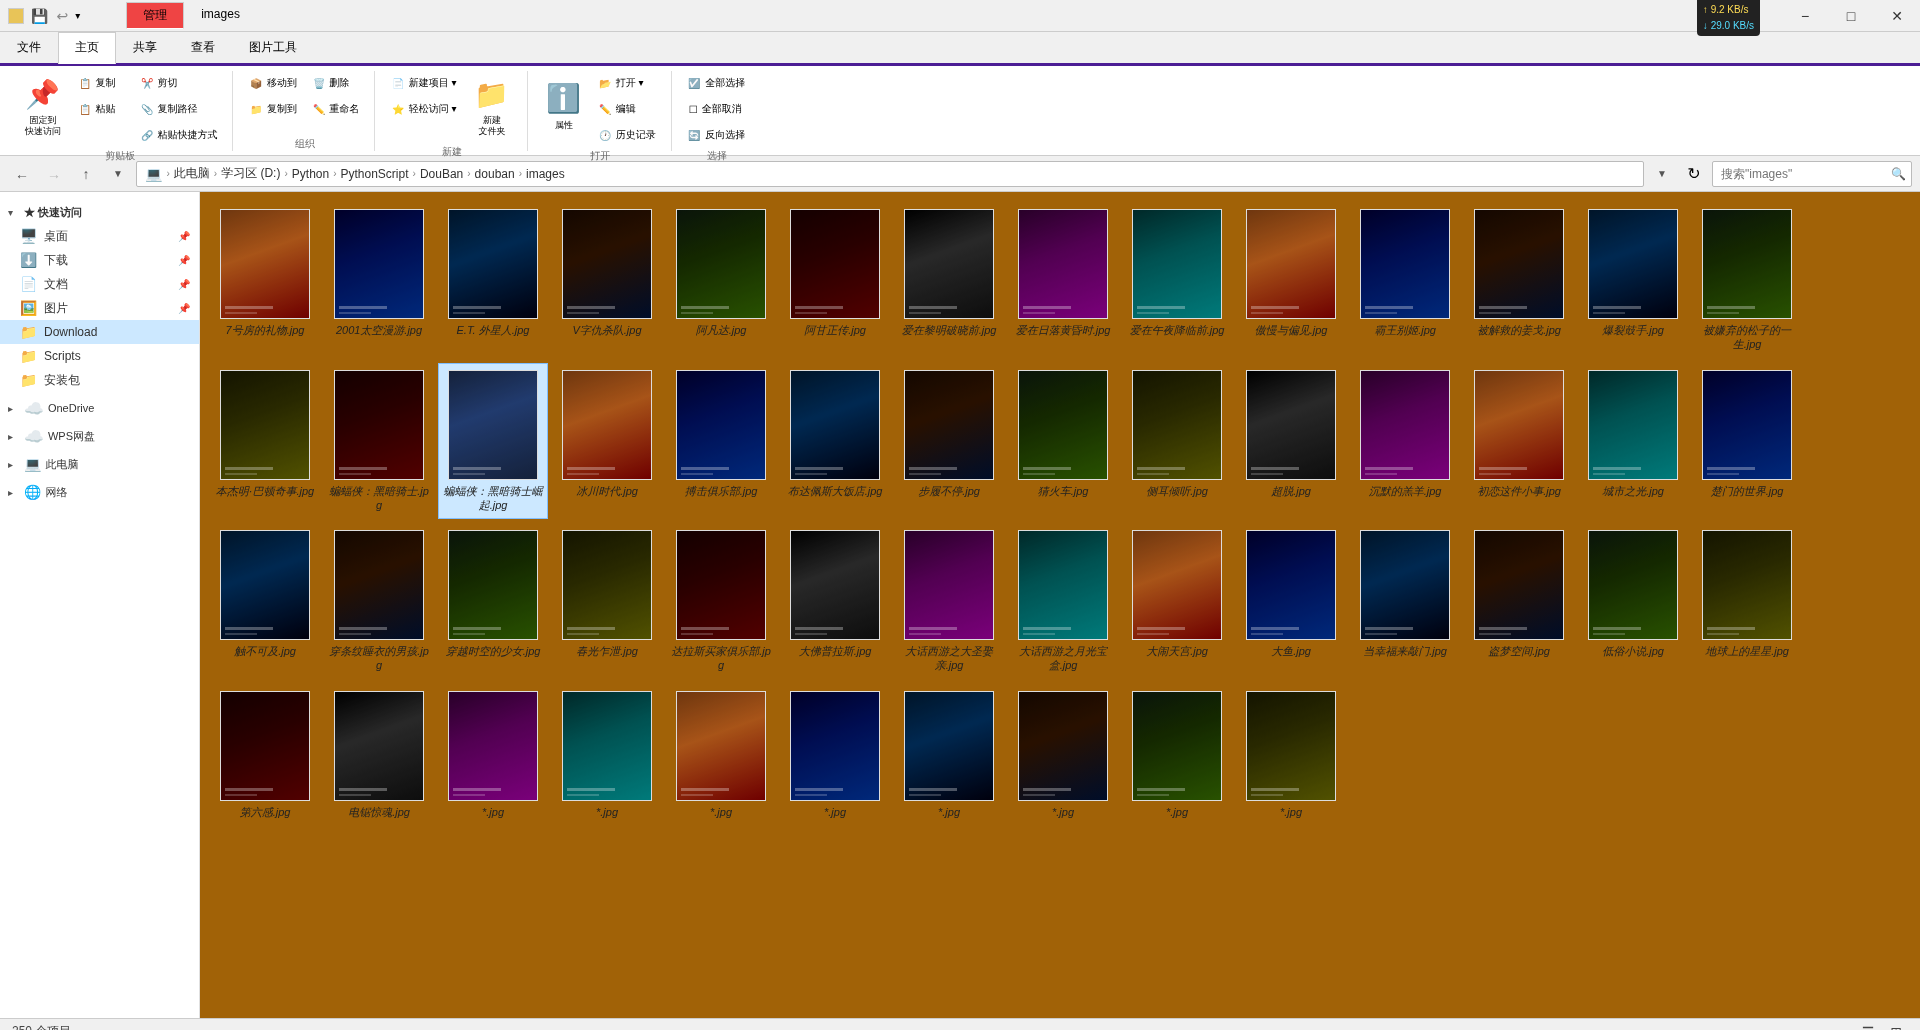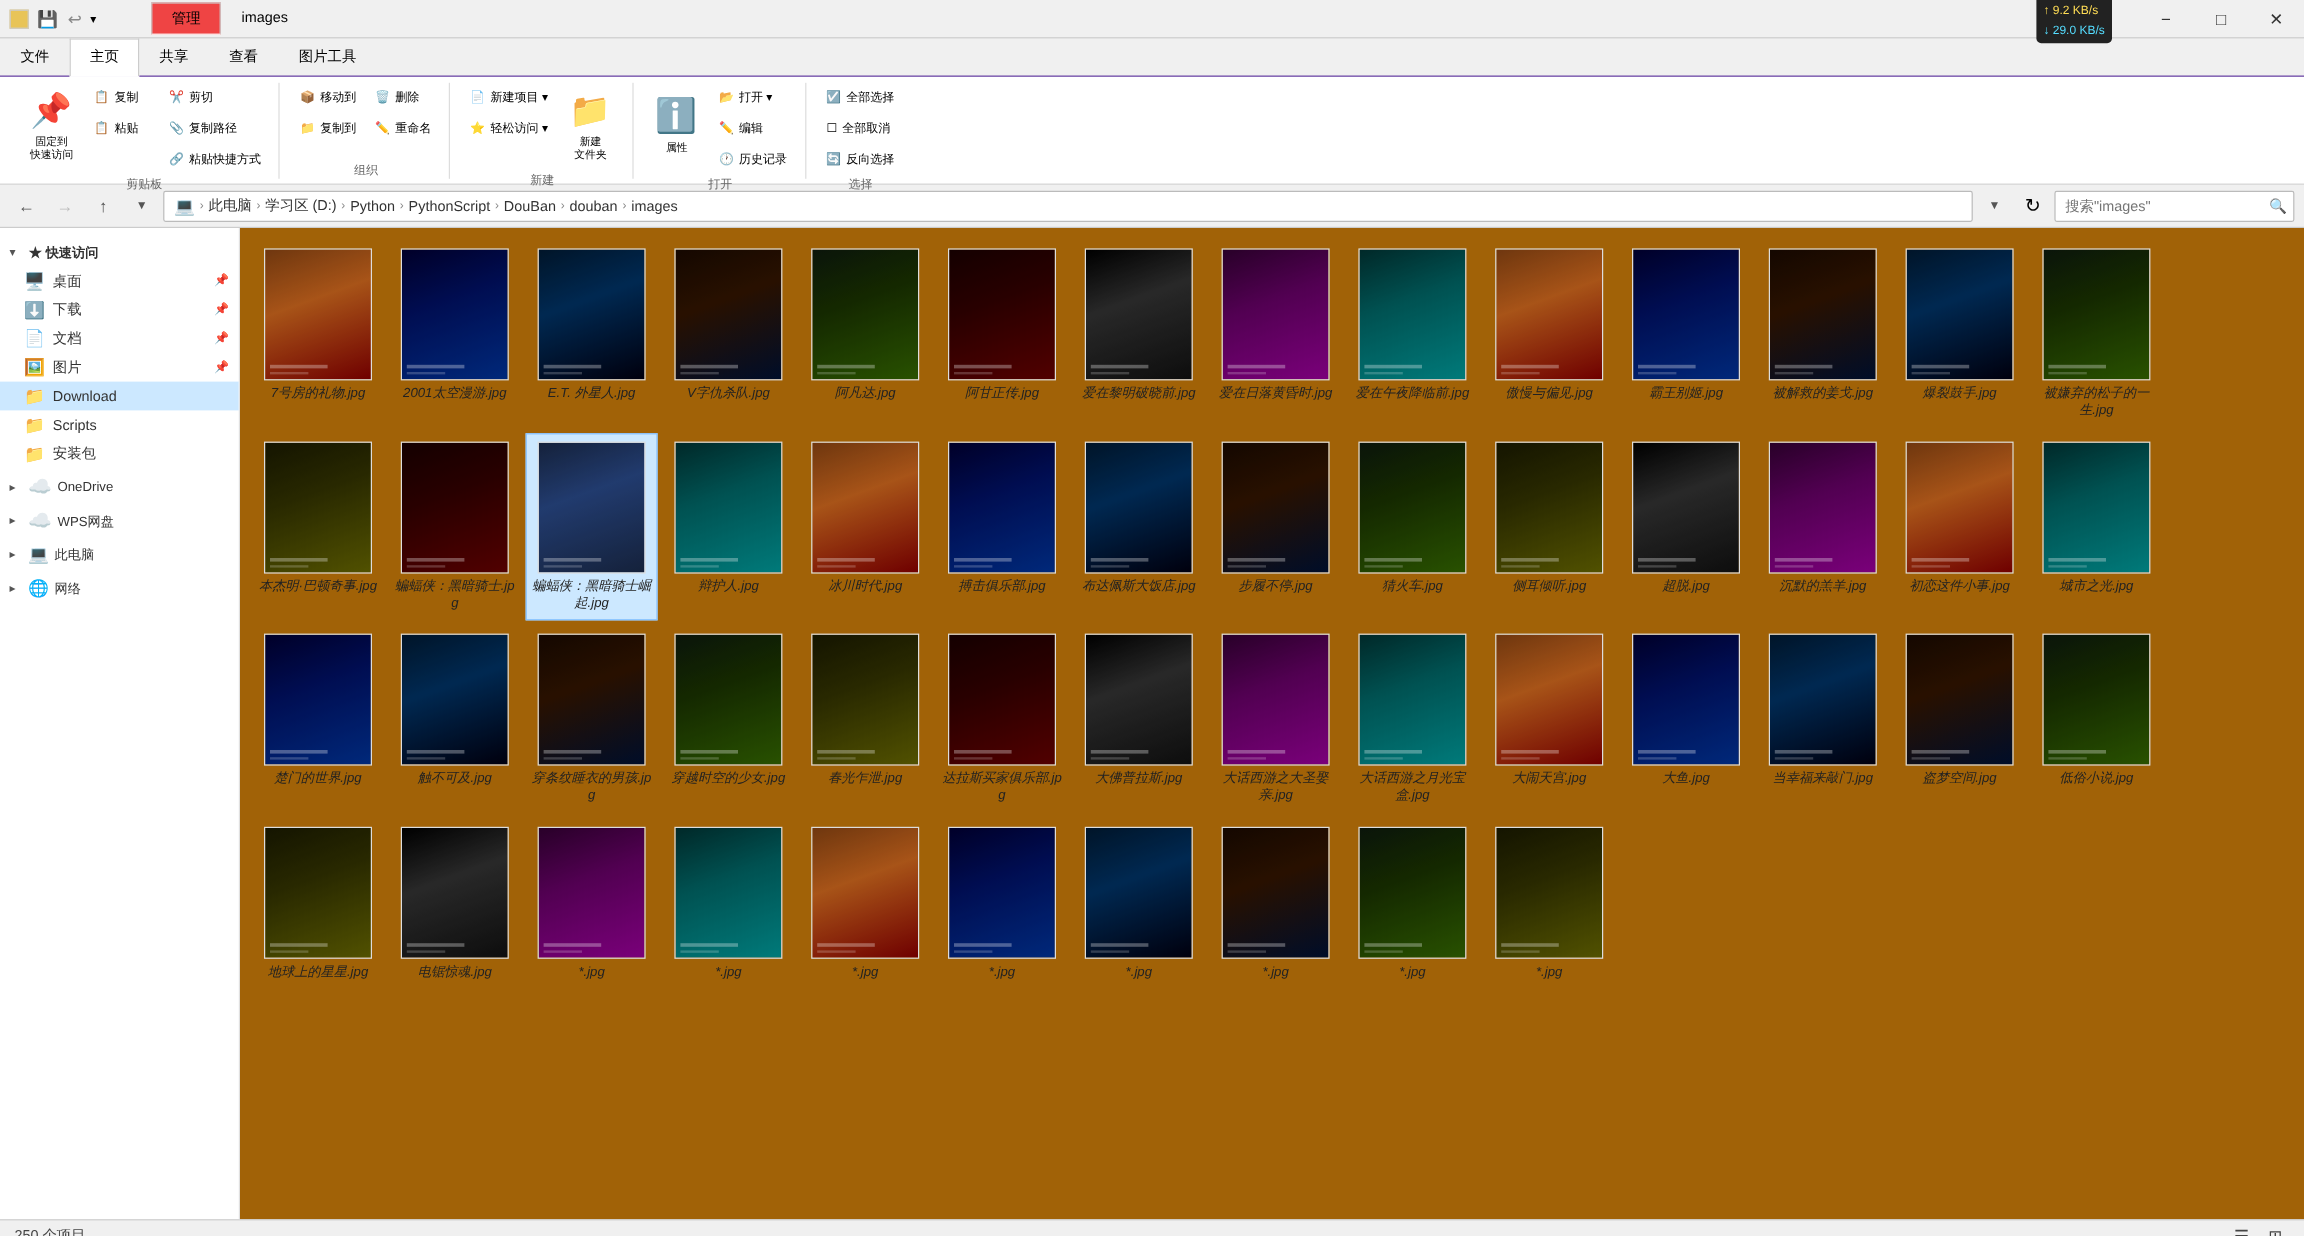--- a/index.html
+++ b/index.html
@@ -50,21 +50,21 @@
       display: flex;
       align-items: center;
       justify-content: center;
       cursor: pointer;
       font-size: 14px;
       color: #333;
     }
     .ribbon-tabs {
       display: flex;
       background: #f0f0f0;
-      border-bottom: 1px solid #4c1d95;
+      border-bottom: 3px solid #4c1d95;
     }
     .ribbon-tab {
       padding: 6px 16px;
       font-size: 12px;
       cursor: pointer;
       border: 1px solid transparent;
     }
     .ribbon-tab.active {
       background: #fff;
       border: 1px solid #ccc;
@@ -747,252 +747,252 @@
       <div class="file-item selected">
         <div class="file-thumb" style="background: linear-gradient(160deg, rgb(26, 42, 74) 0%, rgb(42, 74, 138) 40%, rgb(26, 42, 74) 100%);">
           <div style="width:100%;height:100%;display:flex;flex-direction:column;justify-content:flex-end;padding:4px;background:rgba(0,0,0,0.2);">
       <div style="width:60%;height:3px;background:rgba(255,255,255,0.3);margin-bottom:3px;"></div>
       <div style="width:40%;height:2px;background:rgba(255,255,255,0.2);"></div>
     </div>
         </div>
         <div class="file-name">蝙蝠侠：黑暗骑士崛起.jpg</div>
       </div>
       <div class="file-item">
+        <div class="file-thumb" style="background: linear-gradient(160deg, rgb(139, 69, 19) 0%, rgb(210, 105, 30) 40%, rgb(139, 0, 0) 100%);">
+          <div style="width:100%;height:100%;display:flex;flex-direction:column;justify-content:flex-end;padding:4px;background:rgba(0,0,0,0.2);">
+      <div style="width:60%;height:3px;background:rgba(255,255,255,0.3);margin-bottom:3px;"></div>
+      <div style="width:40%;height:2px;background:rgba(255,255,255,0.2);"></div>
+    </div>
+        </div>
+        <div class="file-name">冰川时代.jpg</div>
+      </div>
+      <div class="file-item">
+        <div class="file-thumb" style="background: linear-gradient(160deg, rgb(0, 0, 51) 0%, rgb(0, 17, 102) 40%, rgb(0, 51, 153) 100%);">
+          <div style="width:100%;height:100%;display:flex;flex-direction:column;justify-content:flex-end;padding:4px;background:rgba(0,0,0,0.2);">
+      <div style="width:60%;height:3px;background:rgba(255,255,255,0.3);margin-bottom:3px;"></div>
+      <div style="width:40%;height:2px;background:rgba(255,255,255,0.2);"></div>
+    </div>
+        </div>
+        <div class="file-name">搏击俱乐部.jpg</div>
+      </div>
+      <div class="file-item">
+        <div class="file-thumb" style="background: linear-gradient(160deg, rgb(0, 26, 51) 0%, rgb(0, 51, 102) 40%, rgb(0, 0, 17) 100%);">
+          <div style="width:100%;height:100%;display:flex;flex-direction:column;justify-content:flex-end;padding:4px;background:rgba(0,0,0,0.2);">
+      <div style="width:60%;height:3px;background:rgba(255,255,255,0.3);margin-bottom:3px;"></div>
+      <div style="width:40%;height:2px;background:rgba(255,255,255,0.2);"></div>
+    </div>
+        </div>
+        <div class="file-name">布达佩斯大饭店.jpg</div>
+      </div>
+      <div class="file-item">
+        <div class="file-thumb" style="background: linear-gradient(160deg, rgb(26, 10, 0) 0%, rgb(51, 21, 0) 40%, rgb(0, 17, 51) 100%);">
+          <div style="width:100%;height:100%;display:flex;flex-direction:column;justify-content:flex-end;padding:4px;background:rgba(0,0,0,0.2);">
+      <div style="width:60%;height:3px;background:rgba(255,255,255,0.3);margin-bottom:3px;"></div>
+      <div style="width:40%;height:2px;background:rgba(255,255,255,0.2);"></div>
+    </div>
+        </div>
+        <div class="file-name">步履不停.jpg</div>
+      </div>
+      <div class="file-item">
+        <div class="file-thumb" style="background: linear-gradient(160deg, rgb(13, 26, 13) 0%, rgb(26, 51, 0) 40%, rgb(51, 102, 0) 100%);">
+          <div style="width:100%;height:100%;display:flex;flex-direction:column;justify-content:flex-end;padding:4px;background:rgba(0,0,0,0.2);">
+      <div style="width:60%;height:3px;background:rgba(255,255,255,0.3);margin-bottom:3px;"></div>
+      <div style="width:40%;height:2px;background:rgba(255,255,255,0.2);"></div>
+    </div>
+        </div>
+        <div class="file-name">猜火车.jpg</div>
+      </div>
+      <div class="file-item">
+        <div class="file-thumb" style="background: linear-gradient(160deg, rgb(26, 26, 0) 0%, rgb(51, 51, 0) 40%, rgb(102, 102, 0) 100%);">
+          <div style="width:100%;height:100%;display:flex;flex-direction:column;justify-content:flex-end;padding:4px;background:rgba(0,0,0,0.2);">
+      <div style="width:60%;height:3px;background:rgba(255,255,255,0.3);margin-bottom:3px;"></div>
+      <div style="width:40%;height:2px;background:rgba(255,255,255,0.2);"></div>
+    </div>
+        </div>
+        <div class="file-name">侧耳倾听.jpg</div>
+      </div>
+      <div class="file-item">
+        <div class="file-thumb" style="background: linear-gradient(160deg, rgb(0, 0, 0) 0%, rgb(51, 51, 51) 40%, rgb(17, 17, 17) 100%);">
+          <div style="width:100%;height:100%;display:flex;flex-direction:column;justify-content:flex-end;padding:4px;background:rgba(0,0,0,0.2);">
+      <div style="width:60%;height:3px;background:rgba(255,255,255,0.3);margin-bottom:3px;"></div>
+      <div style="width:40%;height:2px;background:rgba(255,255,255,0.2);"></div>
+    </div>
+        </div>
+        <div class="file-name">超脱.jpg</div>
+      </div>
+      <div class="file-item">
+        <div class="file-thumb" style="background: linear-gradient(160deg, rgb(51, 0, 51) 0%, rgb(102, 0, 102) 40%, rgb(153, 0, 153) 100%);">
+          <div style="width:100%;height:100%;display:flex;flex-direction:column;justify-content:flex-end;padding:4px;background:rgba(0,0,0,0.2);">
+      <div style="width:60%;height:3px;background:rgba(255,255,255,0.3);margin-bottom:3px;"></div>
+      <div style="width:40%;height:2px;background:rgba(255,255,255,0.2);"></div>
+    </div>
+        </div>
+        <div class="file-name">沉默的羔羊.jpg</div>
+      </div>
+      <div class="file-item">
+        <div class="file-thumb" style="background: linear-gradient(160deg, rgb(139, 69, 19) 0%, rgb(210, 105, 30) 40%, rgb(139, 0, 0) 100%);">
+          <div style="width:100%;height:100%;display:flex;flex-direction:column;justify-content:flex-end;padding:4px;background:rgba(0,0,0,0.2);">
+      <div style="width:60%;height:3px;background:rgba(255,255,255,0.3);margin-bottom:3px;"></div>
+      <div style="width:40%;height:2px;background:rgba(255,255,255,0.2);"></div>
+    </div>
+        </div>
+        <div class="file-name">初恋这件小事.jpg</div>
+      </div>
+      <div class="file-item">
         <div class="file-thumb" style="background: linear-gradient(160deg, rgb(0, 51, 51) 0%, rgb(0, 102, 102) 40%, rgb(0, 153, 153) 100%);">
           <div style="width:100%;height:100%;display:flex;flex-direction:column;justify-content:flex-end;padding:4px;background:rgba(0,0,0,0.2);">
       <div style="width:60%;height:3px;background:rgba(255,255,255,0.3);margin-bottom:3px;"></div>
       <div style="width:40%;height:2px;background:rgba(255,255,255,0.2);"></div>
     </div>
         </div>
-        <div class="file-name">辩护人.jpg</div>
+        <div class="file-name">城市之光.jpg</div>
+      </div>
+      <div class="file-item">
+        <div class="file-thumb" style="background: linear-gradient(160deg, rgb(0, 0, 51) 0%, rgb(0, 17, 102) 40%, rgb(0, 51, 153) 100%);">
+          <div style="width:100%;height:100%;display:flex;flex-direction:column;justify-content:flex-end;padding:4px;background:rgba(0,0,0,0.2);">
+      <div style="width:60%;height:3px;background:rgba(255,255,255,0.3);margin-bottom:3px;"></div>
+      <div style="width:40%;height:2px;background:rgba(255,255,255,0.2);"></div>
+    </div>
+        </div>
+        <div class="file-name">楚门的世界.jpg</div>
+      </div>
+      <div class="file-item">
+        <div class="file-thumb" style="background: linear-gradient(160deg, rgb(0, 26, 51) 0%, rgb(0, 51, 102) 40%, rgb(0, 0, 17) 100%);">
+          <div style="width:100%;height:100%;display:flex;flex-direction:column;justify-content:flex-end;padding:4px;background:rgba(0,0,0,0.2);">
+      <div style="width:60%;height:3px;background:rgba(255,255,255,0.3);margin-bottom:3px;"></div>
+      <div style="width:40%;height:2px;background:rgba(255,255,255,0.2);"></div>
+    </div>
+        </div>
+        <div class="file-name">触不可及.jpg</div>
+      </div>
+      <div class="file-item">
+        <div class="file-thumb" style="background: linear-gradient(160deg, rgb(26, 10, 0) 0%, rgb(51, 21, 0) 40%, rgb(0, 17, 51) 100%);">
+          <div style="width:100%;height:100%;display:flex;flex-direction:column;justify-content:flex-end;padding:4px;background:rgba(0,0,0,0.2);">
+      <div style="width:60%;height:3px;background:rgba(255,255,255,0.3);margin-bottom:3px;"></div>
+      <div style="width:40%;height:2px;background:rgba(255,255,255,0.2);"></div>
+    </div>
+        </div>
+        <div class="file-name">穿条纹睡衣的男孩.jpg</div>
+      </div>
+      <div class="file-item">
+        <div class="file-thumb" style="background: linear-gradient(160deg, rgb(13, 26, 13) 0%, rgb(26, 51, 0) 40%, rgb(51, 102, 0) 100%);">
+          <div style="width:100%;height:100%;display:flex;flex-direction:column;justify-content:flex-end;padding:4px;background:rgba(0,0,0,0.2);">
+      <div style="width:60%;height:3px;background:rgba(255,255,255,0.3);margin-bottom:3px;"></div>
+      <div style="width:40%;height:2px;background:rgba(255,255,255,0.2);"></div>
+    </div>
+        </div>
+        <div class="file-name">穿越时空的少女.jpg</div>
+      </div>
+      <div class="file-item">
+        <div class="file-thumb" style="background: linear-gradient(160deg, rgb(26, 26, 0) 0%, rgb(51, 51, 0) 40%, rgb(102, 102, 0) 100%);">
+          <div style="width:100%;height:100%;display:flex;flex-direction:column;justify-content:flex-end;padding:4px;background:rgba(0,0,0,0.2);">
+      <div style="width:60%;height:3px;background:rgba(255,255,255,0.3);margin-bottom:3px;"></div>
+      <div style="width:40%;height:2px;background:rgba(255,255,255,0.2);"></div>
+    </div>
+        </div>
+        <div class="file-name">春光乍泄.jpg</div>
+      </div>
+      <div class="file-item">
+        <div class="file-thumb" style="background: linear-gradient(160deg, rgb(26, 0, 0) 0%, rgb(51, 0, 0) 40%, rgb(102, 0, 0) 100%);">
+          <div style="width:100%;height:100%;display:flex;flex-direction:column;justify-content:flex-end;padding:4px;background:rgba(0,0,0,0.2);">
+      <div style="width:60%;height:3px;background:rgba(255,255,255,0.3);margin-bottom:3px;"></div>
+      <div style="width:40%;height:2px;background:rgba(255,255,255,0.2);"></div>
+    </div>
+        </div>
+        <div class="file-name">达拉斯买家俱乐部.jpg</div>
+      </div>
+      <div class="file-item">
+        <div class="file-thumb" style="background: linear-gradient(160deg, rgb(0, 0, 0) 0%, rgb(51, 51, 51) 40%, rgb(17, 17, 17) 100%);">
+          <div style="width:100%;height:100%;display:flex;flex-direction:column;justify-content:flex-end;padding:4px;background:rgba(0,0,0,0.2);">
+      <div style="width:60%;height:3px;background:rgba(255,255,255,0.3);margin-bottom:3px;"></div>
+      <div style="width:40%;height:2px;background:rgba(255,255,255,0.2);"></div>
+    </div>
+        </div>
+        <div class="file-name">大佛普拉斯.jpg</div>
+      </div>
+      <div class="file-item">
+        <div class="file-thumb" style="background: linear-gradient(160deg, rgb(51, 0, 51) 0%, rgb(102, 0, 102) 40%, rgb(153, 0, 153) 100%);">
+          <div style="width:100%;height:100%;display:flex;flex-direction:column;justify-content:flex-end;padding:4px;background:rgba(0,0,0,0.2);">
+      <div style="width:60%;height:3px;background:rgba(255,255,255,0.3);margin-bottom:3px;"></div>
+      <div style="width:40%;height:2px;background:rgba(255,255,255,0.2);"></div>
+    </div>
+        </div>
+        <div class="file-name">大话西游之大圣娶亲.jpg</div>
+      </div>
+      <div class="file-item">
+        <div class="file-thumb" style="background: linear-gradient(160deg, rgb(0, 51, 51) 0%, rgb(0, 102, 102) 40%, rgb(0, 153, 153) 100%);">
+          <div style="width:100%;height:100%;display:flex;flex-direction:column;justify-content:flex-end;padding:4px;background:rgba(0,0,0,0.2);">
+      <div style="width:60%;height:3px;background:rgba(255,255,255,0.3);margin-bottom:3px;"></div>
+      <div style="width:40%;height:2px;background:rgba(255,255,255,0.2);"></div>
+    </div>
+        </div>
+        <div class="file-name">大话西游之月光宝盒.jpg</div>
       </div>
       <div class="file-item">
         <div class="file-thumb" style="background: linear-gradient(160deg, rgb(139, 69, 19) 0%, rgb(210, 105, 30) 40%, rgb(139, 0, 0) 100%);">
           <div style="width:100%;height:100%;display:flex;flex-direction:column;justify-content:flex-end;padding:4px;background:rgba(0,0,0,0.2);">
       <div style="width:60%;height:3px;background:rgba(255,255,255,0.3);margin-bottom:3px;"></div>
       <div style="width:40%;height:2px;background:rgba(255,255,255,0.2);"></div>
     </div>
         </div>
-        <div class="file-name">冰川时代.jpg</div>
+        <div class="file-name">大闹天宫.jpg</div>
       </div>
       <div class="file-item">
         <div class="file-thumb" style="background: linear-gradient(160deg, rgb(0, 0, 51) 0%, rgb(0, 17, 102) 40%, rgb(0, 51, 153) 100%);">
           <div style="width:100%;height:100%;display:flex;flex-direction:column;justify-content:flex-end;padding:4px;background:rgba(0,0,0,0.2);">
       <div style="width:60%;height:3px;background:rgba(255,255,255,0.3);margin-bottom:3px;"></div>
       <div style="width:40%;height:2px;background:rgba(255,255,255,0.2);"></div>
     </div>
         </div>
-        <div class="file-name">搏击俱乐部.jpg</div>
+        <div class="file-name">大鱼.jpg</div>
       </div>
       <div class="file-item">
         <div class="file-thumb" style="background: linear-gradient(160deg, rgb(0, 26, 51) 0%, rgb(0, 51, 102) 40%, rgb(0, 0, 17) 100%);">
           <div style="width:100%;height:100%;display:flex;flex-direction:column;justify-content:flex-end;padding:4px;background:rgba(0,0,0,0.2);">
       <div style="width:60%;height:3px;background:rgba(255,255,255,0.3);margin-bottom:3px;"></div>
       <div style="width:40%;height:2px;background:rgba(255,255,255,0.2);"></div>
     </div>
         </div>
-        <div class="file-name">布达佩斯大饭店.jpg</div>
+        <div class="file-name">当幸福来敲门.jpg</div>
       </div>
       <div class="file-item">
         <div class="file-thumb" style="background: linear-gradient(160deg, rgb(26, 10, 0) 0%, rgb(51, 21, 0) 40%, rgb(0, 17, 51) 100%);">
           <div style="width:100%;height:100%;display:flex;flex-direction:column;justify-content:flex-end;padding:4px;background:rgba(0,0,0,0.2);">
       <div style="width:60%;height:3px;background:rgba(255,255,255,0.3);margin-bottom:3px;"></div>
       <div style="width:40%;height:2px;background:rgba(255,255,255,0.2);"></div>
     </div>
         </div>
-        <div class="file-name">步履不停.jpg</div>
+        <div class="file-name">盗梦空间.jpg</div>
       </div>
       <div class="file-item">
         <div class="file-thumb" style="background: linear-gradient(160deg, rgb(13, 26, 13) 0%, rgb(26, 51, 0) 40%, rgb(51, 102, 0) 100%);">
           <div style="width:100%;height:100%;display:flex;flex-direction:column;justify-content:flex-end;padding:4px;background:rgba(0,0,0,0.2);">
       <div style="width:60%;height:3px;background:rgba(255,255,255,0.3);margin-bottom:3px;"></div>
       <div style="width:40%;height:2px;background:rgba(255,255,255,0.2);"></div>
     </div>
         </div>
-        <div class="file-name">猜火车.jpg</div>
+        <div class="file-name">低俗小说.jpg</div>
       </div>
       <div class="file-item">
         <div class="file-thumb" style="background: linear-gradient(160deg, rgb(26, 26, 0) 0%, rgb(51, 51, 0) 40%, rgb(102, 102, 0) 100%);">
           <div style="width:100%;height:100%;display:flex;flex-direction:column;justify-content:flex-end;padding:4px;background:rgba(0,0,0,0.2);">
       <div style="width:60%;height:3px;background:rgba(255,255,255,0.3);margin-bottom:3px;"></div>
       <div style="width:40%;height:2px;background:rgba(255,255,255,0.2);"></div>
     </div>
         </div>
-        <div class="file-name">侧耳倾听.jpg</div>
-      </div>
-      <div class="file-item">
-        <div class="file-thumb" style="background: linear-gradient(160deg, rgb(0, 0, 0) 0%, rgb(51, 51, 51) 40%, rgb(17, 17, 17) 100%);">
-          <div style="width:100%;height:100%;display:flex;flex-direction:column;justify-content:flex-end;padding:4px;background:rgba(0,0,0,0.2);">
-      <div style="width:60%;height:3px;background:rgba(255,255,255,0.3);margin-bottom:3px;"></div>
-      <div style="width:40%;height:2px;background:rgba(255,255,255,0.2);"></div>
-    </div>
-        </div>
-        <div class="file-name">超脱.jpg</div>
-      </div>
-      <div class="file-item">
-        <div class="file-thumb" style="background: linear-gradient(160deg, rgb(51, 0, 51) 0%, rgb(102, 0, 102) 40%, rgb(153, 0, 153) 100%);">
-          <div style="width:100%;height:100%;display:flex;flex-direction:column;justify-content:flex-end;padding:4px;background:rgba(0,0,0,0.2);">
-      <div style="width:60%;height:3px;background:rgba(255,255,255,0.3);margin-bottom:3px;"></div>
-      <div style="width:40%;height:2px;background:rgba(255,255,255,0.2);"></div>
-    </div>
-        </div>
-        <div class="file-name">沉默的羔羊.jpg</div>
-      </div>
-      <div class="file-item">
-        <div class="file-thumb" style="background: linear-gradient(160deg, rgb(139, 69, 19) 0%, rgb(210, 105, 30) 40%, rgb(139, 0, 0) 100%);">
-          <div style="width:100%;height:100%;display:flex;flex-direction:column;justify-content:flex-end;padding:4px;background:rgba(0,0,0,0.2);">
-      <div style="width:60%;height:3px;background:rgba(255,255,255,0.3);margin-bottom:3px;"></div>
-      <div style="width:40%;height:2px;background:rgba(255,255,255,0.2);"></div>
-    </div>
-        </div>
-        <div class="file-name">初恋这件小事.jpg</div>
-      </div>
-      <div class="file-item">
-        <div class="file-thumb" style="background: linear-gradient(160deg, rgb(0, 51, 51) 0%, rgb(0, 102, 102) 40%, rgb(0, 153, 153) 100%);">
-          <div style="width:100%;height:100%;display:flex;flex-direction:column;justify-content:flex-end;padding:4px;background:rgba(0,0,0,0.2);">
-      <div style="width:60%;height:3px;background:rgba(255,255,255,0.3);margin-bottom:3px;"></div>
-      <div style="width:40%;height:2px;background:rgba(255,255,255,0.2);"></div>
-    </div>
-        </div>
-        <div class="file-name">城市之光.jpg</div>
-      </div>
-      <div class="file-item">
-        <div class="file-thumb" style="background: linear-gradient(160deg, rgb(0, 0, 51) 0%, rgb(0, 17, 102) 40%, rgb(0, 51, 153) 100%);">
-          <div style="width:100%;height:100%;display:flex;flex-direction:column;justify-content:flex-end;padding:4px;background:rgba(0,0,0,0.2);">
-      <div style="width:60%;height:3px;background:rgba(255,255,255,0.3);margin-bottom:3px;"></div>
-      <div style="width:40%;height:2px;background:rgba(255,255,255,0.2);"></div>
-    </div>
-        </div>
-        <div class="file-name">楚门的世界.jpg</div>
-      </div>
-      <div class="file-item">
-        <div class="file-thumb" style="background: linear-gradient(160deg, rgb(0, 26, 51) 0%, rgb(0, 51, 102) 40%, rgb(0, 0, 17) 100%);">
-          <div style="width:100%;height:100%;display:flex;flex-direction:column;justify-content:flex-end;padding:4px;background:rgba(0,0,0,0.2);">
-      <div style="width:60%;height:3px;background:rgba(255,255,255,0.3);margin-bottom:3px;"></div>
-      <div style="width:40%;height:2px;background:rgba(255,255,255,0.2);"></div>
-    </div>
-        </div>
-        <div class="file-name">触不可及.jpg</div>
-      </div>
-      <div class="file-item">
-        <div class="file-thumb" style="background: linear-gradient(160deg, rgb(26, 10, 0) 0%, rgb(51, 21, 0) 40%, rgb(0, 17, 51) 100%);">
-          <div style="width:100%;height:100%;display:flex;flex-direction:column;justify-content:flex-end;padding:4px;background:rgba(0,0,0,0.2);">
-      <div style="width:60%;height:3px;background:rgba(255,255,255,0.3);margin-bottom:3px;"></div>
-      <div style="width:40%;height:2px;background:rgba(255,255,255,0.2);"></div>
-    </div>
-        </div>
-        <div class="file-name">穿条纹睡衣的男孩.jpg</div>
-      </div>
-      <div class="file-item">
-        <div class="file-thumb" style="background: linear-gradient(160deg, rgb(13, 26, 13) 0%, rgb(26, 51, 0) 40%, rgb(51, 102, 0) 100%);">
-          <div style="width:100%;height:100%;display:flex;flex-direction:column;justify-content:flex-end;padding:4px;background:rgba(0,0,0,0.2);">
-      <div style="width:60%;height:3px;background:rgba(255,255,255,0.3);margin-bottom:3px;"></div>
-      <div style="width:40%;height:2px;background:rgba(255,255,255,0.2);"></div>
-    </div>
-        </div>
-        <div class="file-name">穿越时空的少女.jpg</div>
-      </div>
-      <div class="file-item">
-        <div class="file-thumb" style="background: linear-gradient(160deg, rgb(26, 26, 0) 0%, rgb(51, 51, 0) 40%, rgb(102, 102, 0) 100%);">
-          <div style="width:100%;height:100%;display:flex;flex-direction:column;justify-content:flex-end;padding:4px;background:rgba(0,0,0,0.2);">
-      <div style="width:60%;height:3px;background:rgba(255,255,255,0.3);margin-bottom:3px;"></div>
-      <div style="width:40%;height:2px;background:rgba(255,255,255,0.2);"></div>
-    </div>
-        </div>
-        <div class="file-name">春光乍泄.jpg</div>
+        <div class="file-name">地球上的星星.jpg</div>
       </div>
       <div class="file-item">
         <div class="file-thumb" style="background: linear-gradient(160deg, rgb(26, 0, 0) 0%, rgb(51, 0, 0) 40%, rgb(102, 0, 0) 100%);">
           <div style="width:100%;height:100%;display:flex;flex-direction:column;justify-content:flex-end;padding:4px;background:rgba(0,0,0,0.2);">
       <div style="width:60%;height:3px;background:rgba(255,255,255,0.3);margin-bottom:3px;"></div>
       <div style="width:40%;height:2px;background:rgba(255,255,255,0.2);"></div>
     </div>
         </div>
-        <div class="file-name">达拉斯买家俱乐部.jpg</div>
-      </div>
-      <div class="file-item">
-        <div class="file-thumb" style="background: linear-gradient(160deg, rgb(0, 0, 0) 0%, rgb(51, 51, 51) 40%, rgb(17, 17, 17) 100%);">
-          <div style="width:100%;height:100%;display:flex;flex-direction:column;justify-content:flex-end;padding:4px;background:rgba(0,0,0,0.2);">
-      <div style="width:60%;height:3px;background:rgba(255,255,255,0.3);margin-bottom:3px;"></div>
-      <div style="width:40%;height:2px;background:rgba(255,255,255,0.2);"></div>
-    </div>
-        </div>
-        <div class="file-name">大佛普拉斯.jpg</div>
-      </div>
-      <div class="file-item">
-        <div class="file-thumb" style="background: linear-gradient(160deg, rgb(51, 0, 51) 0%, rgb(102, 0, 102) 40%, rgb(153, 0, 153) 100%);">
-          <div style="width:100%;height:100%;display:flex;flex-direction:column;justify-content:flex-end;padding:4px;background:rgba(0,0,0,0.2);">
-      <div style="width:60%;height:3px;background:rgba(255,255,255,0.3);margin-bottom:3px;"></div>
-      <div style="width:40%;height:2px;background:rgba(255,255,255,0.2);"></div>
-    </div>
-        </div>
-        <div class="file-name">大话西游之大圣娶亲.jpg</div>
-      </div>
-      <div class="file-item">
-        <div class="file-thumb" style="background: linear-gradient(160deg, rgb(0, 51, 51) 0%, rgb(0, 102, 102) 40%, rgb(0, 153, 153) 100%);">
-          <div style="width:100%;height:100%;display:flex;flex-direction:column;justify-content:flex-end;padding:4px;background:rgba(0,0,0,0.2);">
-      <div style="width:60%;height:3px;background:rgba(255,255,255,0.3);margin-bottom:3px;"></div>
-      <div style="width:40%;height:2px;background:rgba(255,255,255,0.2);"></div>
-    </div>
-        </div>
-        <div class="file-name">大话西游之月光宝盒.jpg</div>
-      </div>
-      <div class="file-item">
-        <div class="file-thumb" style="background: linear-gradient(160deg, rgb(139, 69, 19) 0%, rgb(210, 105, 30) 40%, rgb(139, 0, 0) 100%);">
-          <div style="width:100%;height:100%;display:flex;flex-direction:column;justify-content:flex-end;padding:4px;background:rgba(0,0,0,0.2);">
-      <div style="width:60%;height:3px;background:rgba(255,255,255,0.3);margin-bottom:3px;"></div>
-      <div style="width:40%;height:2px;background:rgba(255,255,255,0.2);"></div>
-    </div>
-        </div>
-        <div class="file-name">大闹天宫.jpg</div>
-      </div>
-      <div class="file-item">
-        <div class="file-thumb" style="background: linear-gradient(160deg, rgb(0, 0, 51) 0%, rgb(0, 17, 102) 40%, rgb(0, 51, 153) 100%);">
-          <div style="width:100%;height:100%;display:flex;flex-direction:column;justify-content:flex-end;padding:4px;background:rgba(0,0,0,0.2);">
-      <div style="width:60%;height:3px;background:rgba(255,255,255,0.3);margin-bottom:3px;"></div>
-      <div style="width:40%;height:2px;background:rgba(255,255,255,0.2);"></div>
-    </div>
-        </div>
-        <div class="file-name">大鱼.jpg</div>
-      </div>
-      <div class="file-item">
-        <div class="file-thumb" style="background: linear-gradient(160deg, rgb(0, 26, 51) 0%, rgb(0, 51, 102) 40%, rgb(0, 0, 17) 100%);">
-          <div style="width:100%;height:100%;display:flex;flex-direction:column;justify-content:flex-end;padding:4px;background:rgba(0,0,0,0.2);">
-      <div style="width:60%;height:3px;background:rgba(255,255,255,0.3);margin-bottom:3px;"></div>
-      <div style="width:40%;height:2px;background:rgba(255,255,255,0.2);"></div>
-    </div>
-        </div>
-        <div class="file-name">当幸福来敲门.jpg</div>
-      </div>
-      <div class="file-item">
-        <div class="file-thumb" style="background: linear-gradient(160deg, rgb(26, 10, 0) 0%, rgb(51, 21, 0) 40%, rgb(0, 17, 51) 100%);">
-          <div style="width:100%;height:100%;display:flex;flex-direction:column;justify-content:flex-end;padding:4px;background:rgba(0,0,0,0.2);">
-      <div style="width:60%;height:3px;background:rgba(255,255,255,0.3);margin-bottom:3px;"></div>
-      <div style="width:40%;height:2px;background:rgba(255,255,255,0.2);"></div>
-    </div>
-        </div>
-        <div class="file-name">盗梦空间.jpg</div>
-      </div>
-      <div class="file-item">
-        <div class="file-thumb" style="background: linear-gradient(160deg, rgb(13, 26, 13) 0%, rgb(26, 51, 0) 40%, rgb(51, 102, 0) 100%);">
-          <div style="width:100%;height:100%;display:flex;flex-direction:column;justify-content:flex-end;padding:4px;background:rgba(0,0,0,0.2);">
-      <div style="width:60%;height:3px;background:rgba(255,255,255,0.3);margin-bottom:3px;"></div>
-      <div style="width:40%;height:2px;background:rgba(255,255,255,0.2);"></div>
-    </div>
-        </div>
-        <div class="file-name">低俗小说.jpg</div>
-      </div>
-      <div class="file-item">
-        <div class="file-thumb" style="background: linear-gradient(160deg, rgb(26, 26, 0) 0%, rgb(51, 51, 0) 40%, rgb(102, 102, 0) 100%);">
-          <div style="width:100%;height:100%;display:flex;flex-direction:column;justify-content:flex-end;padding:4px;background:rgba(0,0,0,0.2);">
-      <div style="width:60%;height:3px;background:rgba(255,255,255,0.3);margin-bottom:3px;"></div>
-      <div style="width:40%;height:2px;background:rgba(255,255,255,0.2);"></div>
-    </div>
-        </div>
-        <div class="file-name">地球上的星星.jpg</div>
+        <div class="file-name">第六感.jpg</div>
       </div>
       <div class="file-item">
         <div class="file-thumb" style="background: linear-gradient(160deg, rgb(0, 0, 0) 0%, rgb(51, 51, 51) 40%, rgb(17, 17, 17) 100%);">
           <div style="width:100%;height:100%;display:flex;flex-direction:column;justify-content:flex-end;padding:4px;background:rgba(0,0,0,0.2);">
       <div style="width:60%;height:3px;background:rgba(255,255,255,0.3);margin-bottom:3px;"></div>
       <div style="width:40%;height:2px;background:rgba(255,255,255,0.2);"></div>
     </div>
         </div>
         <div class="file-name">电锯惊魂.jpg</div>
       </div>

